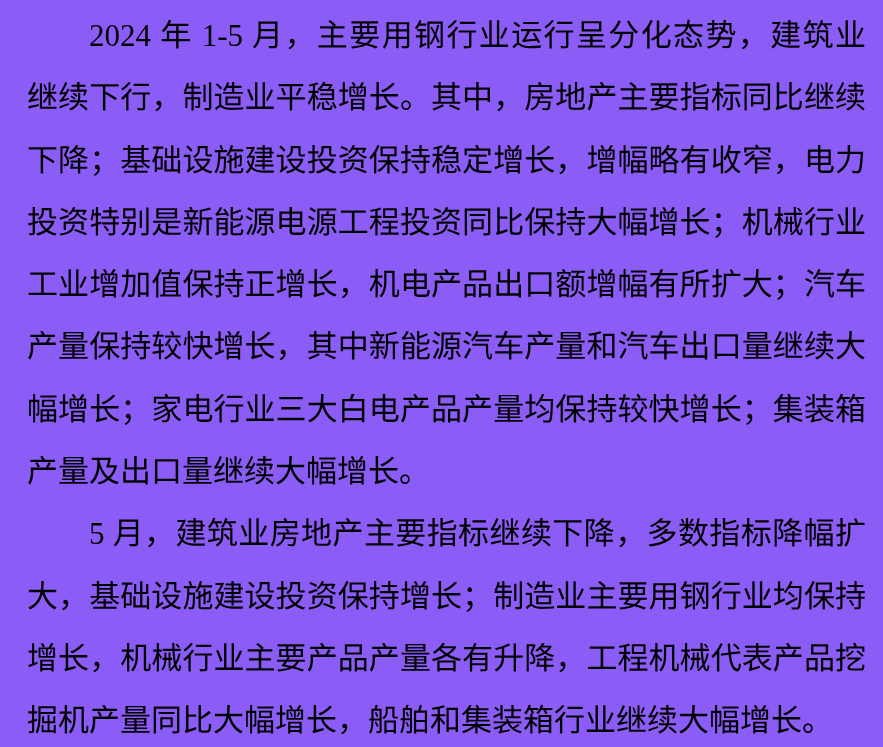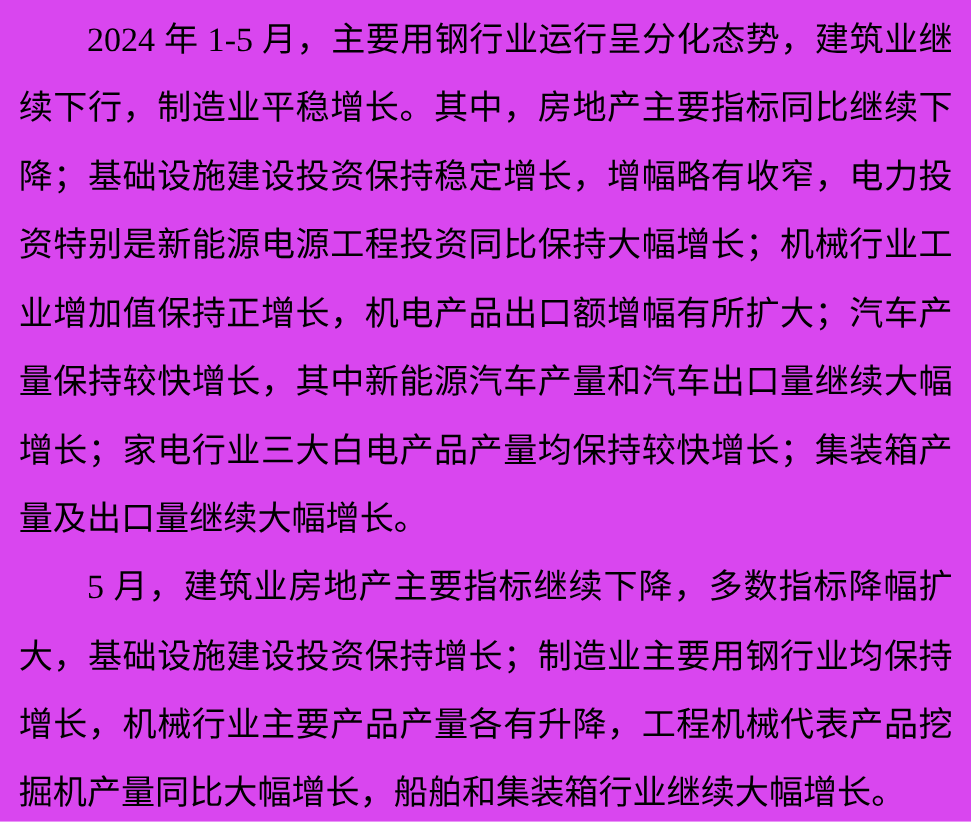--- a/index.html
+++ b/index.html
@@ -5,23 +5,23 @@
   html, body {
     margin: 0;
     padding: 0;
     background: #ffffff;
   }
   .page {
     position: relative;
     width: 883px;
     height: 747px;
     box-sizing: border-box;
-    background: #d946ef;
+    background: #8b5cf6;
     overflow: hidden;
-    padding: 5px 17px 0 17px;
+    padding: 5px 17px 0 27px;
   }
   .body-text {
     font-family: "Liberation Serif", "DejaVu Serif", serif;
     color: #000000;
     font-size: 31px;
     line-height: 62.3px;
     text-align: justify;
     text-justify: inter-ideograph;
   }
   .para {

